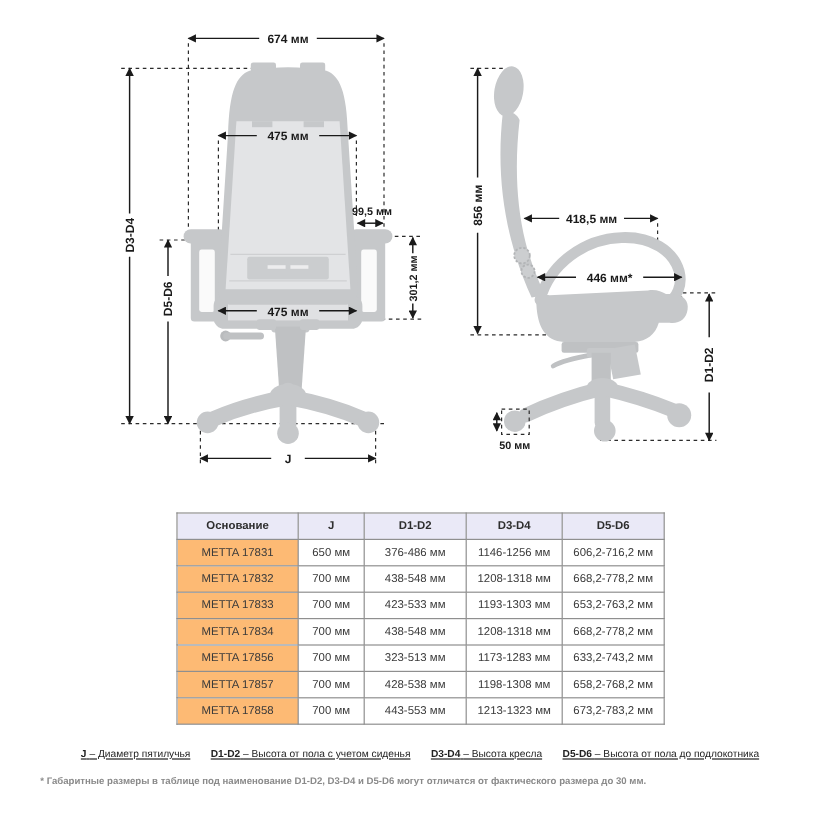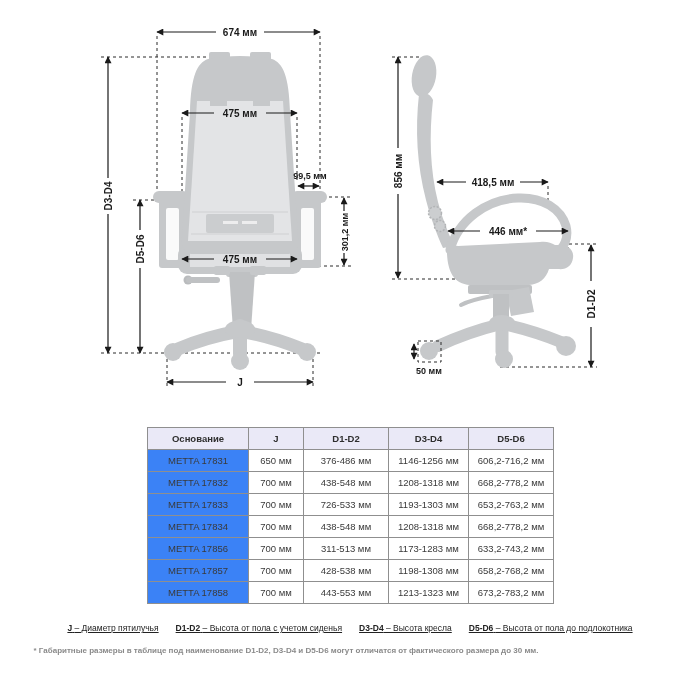--- a/index.html
+++ b/index.html
@@ -11,21 +11,21 @@
   .body-gray{fill:#c6c8ca;}
   .metal{fill:#bfc1c3;}
   .mesh{fill:#e3e4e6;}
   .seam{stroke:#cfd0d2;stroke-width:1;}
 
   #dim-table{position:absolute;left:147px;top:427px;border-collapse:collapse;table-layout:fixed;
              font-size:9.5px;color:#3a3a3a;}
   #dim-table th,#dim-table td{border:1px solid #8f8f8f;text-align:center;height:21px;padding:0 2px;
              white-space:nowrap;overflow:hidden;}
   #dim-table th{background:#eae9f7;font-weight:bold;color:#2e2e2e;}
-  #dim-table td.base{background:#3b82f6;}
+  #dim-table td.base{background:#fdba74;}
 
   #legend{position:absolute;left:0;top:623px;width:700px;display:flex;justify-content:center;
           gap:17px;font-size:8.5px;color:#222;white-space:nowrap;text-decoration:underline;}
   #legend .k{font-weight:bold;}
   #footnote{position:absolute;left:0;top:645px;width:572px;text-align:center;
             font-size:8px;color:#8a8a8a;line-height:1.6;font-weight:bold;}
 </style>
 </head>
 <body>
 
@@ -207,35 +207,35 @@
       <tr>
         <td class="base">METTA 17832</td>
         <td>700 мм</td>
         <td>438-548 мм</td>
         <td>1208-1318 мм</td>
         <td>668,2-778,2 мм</td>
       </tr>
       <tr>
         <td class="base">METTA 17833</td>
         <td>700 мм</td>
-        <td>726-533 мм</td>
+        <td>423-533 мм</td>
         <td>1193-1303 мм</td>
         <td>653,2-763,2 мм</td>
       </tr>
       <tr>
         <td class="base">METTA 17834</td>
         <td>700 мм</td>
         <td>438-548 мм</td>
         <td>1208-1318 мм</td>
         <td>668,2-778,2 мм</td>
       </tr>
       <tr>
         <td class="base">METTA 17856</td>
         <td>700 мм</td>
-        <td>311-513 мм</td>
+        <td>323-513 мм</td>
         <td>1173-1283 мм</td>
         <td>633,2-743,2 мм</td>
       </tr>
       <tr>
         <td class="base">METTA 17857</td>
         <td>700 мм</td>
         <td>428-538 мм</td>
         <td>1198-1308 мм</td>
         <td>658,2-768,2 мм</td>
       </tr>

